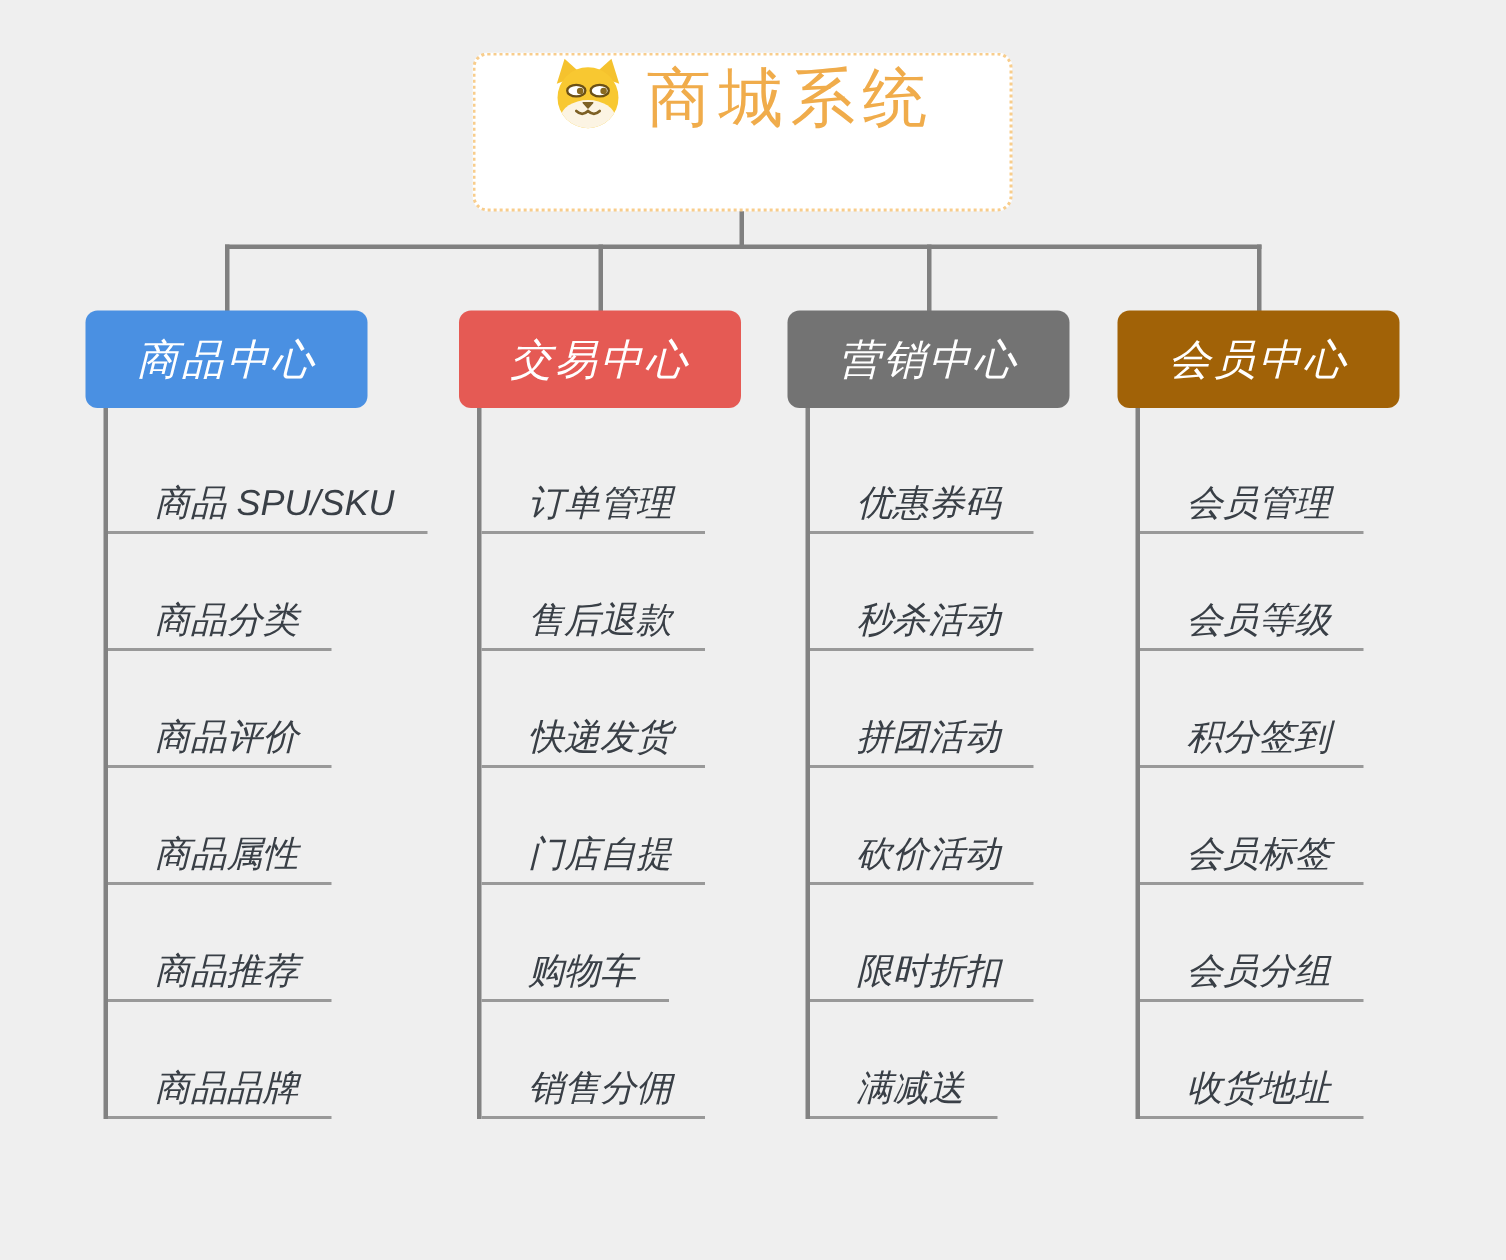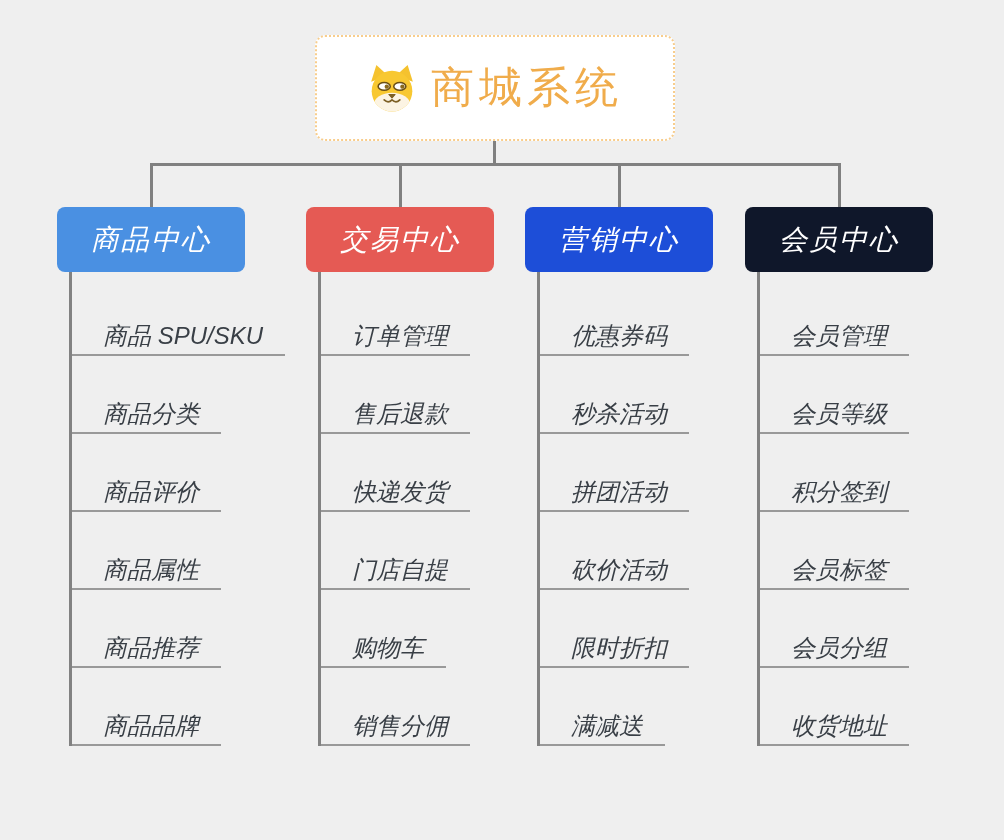--- a/index.html
+++ b/index.html
@@ -11,21 +11,21 @@
   .edge{position:absolute;background:#808080;}
   .edge-root-stub{left:493px;top:140px;width:3px;height:25px;}
   .edge-bus{left:150px;top:163px;width:691px;height:3px;}
   .edge-drop{top:163px;width:3px;height:46px;}
   .drop-1{left:150px;} .drop-2{left:399px;} .drop-3{left:618px;} .drop-4{left:838px;}
 
   
   .root-node{
     position:absolute;left:315px;top:35px;width:360px;height:106px;
     box-sizing:border-box;background:#FFFFFF;border:2px dotted #F8CD8C;
-    border-radius:10px;display:flex;align-items:center;justify-content:center;gap:14px;
+    border-radius:10px;display:flex;align-items:flex-start;justify-content:center;gap:14px;
   }
   .root-title{font-size:43px;letter-spacing:5px;color:#F0AC4B;white-space:nowrap;}
 
   
   .branch{position:absolute;top:207px;width:235px;font-style:italic;}
   .b1{left:57px;} .b2{left:306px;} .b3{left:525px;} .b4{left:745px;}
   .branch-header{
     width:188px;height:65px;border-radius:8px;color:#FFFFFF;
     font-size:28px;letter-spacing:2px;display:flex;align-items:center;
     justify-content:center;white-space:nowrap;
@@ -119,21 +119,21 @@
       <li>
           <span>购物车</span>
         </li>
       <li>
           <span>销售分佣</span>
         </li>
     </ul>
   </section>
 
   <section class="branch b3">
-    <div class="branch-header" style="background: #1d4ed8;">营销中心</div>
+    <div class="branch-header" style="background: #737373;">营销中心</div>
     <ul class="branch-items">
       <li>
           <span>优惠券码</span>
         </li>
       <li>
           <span>秒杀活动</span>
         </li>
       <li>
           <span>拼团活动</span>
         </li>
@@ -143,21 +143,21 @@
       <li>
           <span>限时折扣</span>
         </li>
       <li>
           <span>满减送</span>
         </li>
     </ul>
   </section>
 
   <section class="branch b4">
-    <div class="branch-header" style="background: #0f172a;">会员中心</div>
+    <div class="branch-header" style="background: #a16207;">会员中心</div>
     <ul class="branch-items">
       <li>
           <span>会员管理</span>
         </li>
       <li>
           <span>会员等级</span>
         </li>
       <li>
           <span>积分签到</span>
         </li>

